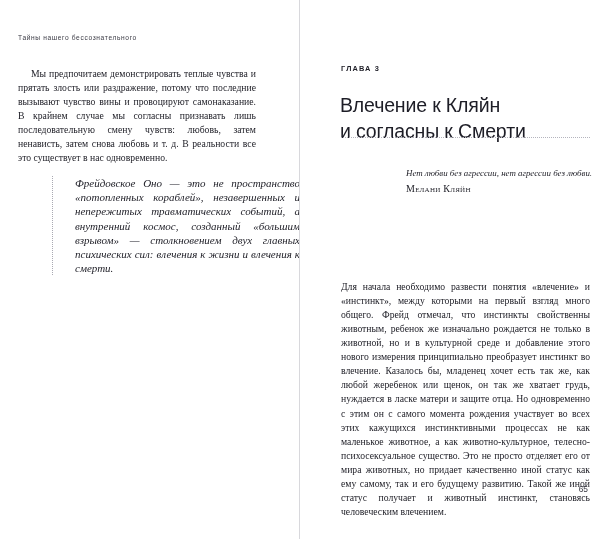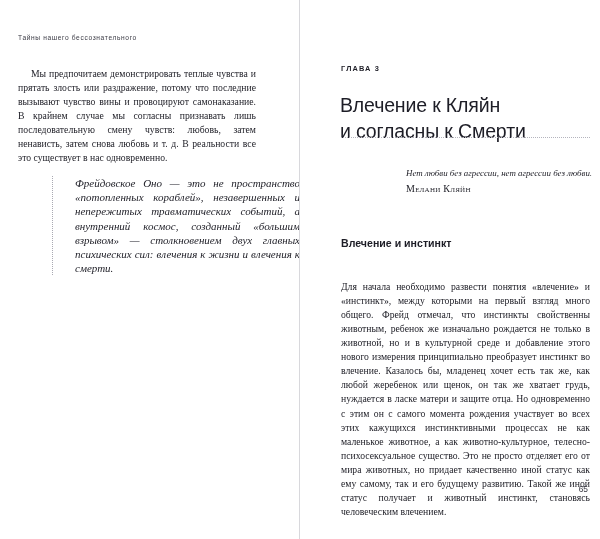--- a/index.html
+++ b/index.html
@@ -207,21 +207,20 @@
       <span class="line">и согласны к Смерти</span>
     </h1>
 
     <div class="title-rule"></div>
 
     <div class="epigraph">
       <p class="quote">Нет любви без агрессии, нет агрессии без любви.</p>
       <p class="attribution">Мелани Кляйн</p>
     </div>
 
-    <h2 class="section-heading">Влечение и инстинкт</h2>
 
     <p class="right-body">Для начала необходимо развести понятия «влечение» и «инстинкт», между которыми на первый взгляд много общего. Фрейд отмечал, что инстинкты свойственны животным, ребенок же изначально рождается не только в животной, но и в культурной среде и добавление этого нового измерения принципиально преобразует инстинкт во влечение. Казалось бы, младенец хочет есть так же, как любой жеребенок или щенок, он так же хватает грудь, нуждается в ласке матери и защите отца. Но одновременно с этим он с самого момента рождения участвует во всех этих кажущихся инстинктивными процессах не как маленькое животное, а как животно-культурное, телесно-психосексуальное существо. Это не просто отделяет его от мира животных, но придает качественно иной статус как ему самому, так и его будущему развитию. Такой же иной статус получает и животный инстинкт, становясь человеческим влечением.</p>
 
     <div class="folio">65</div>
 
   </div>
 
 </div>
 
 </body></html>

